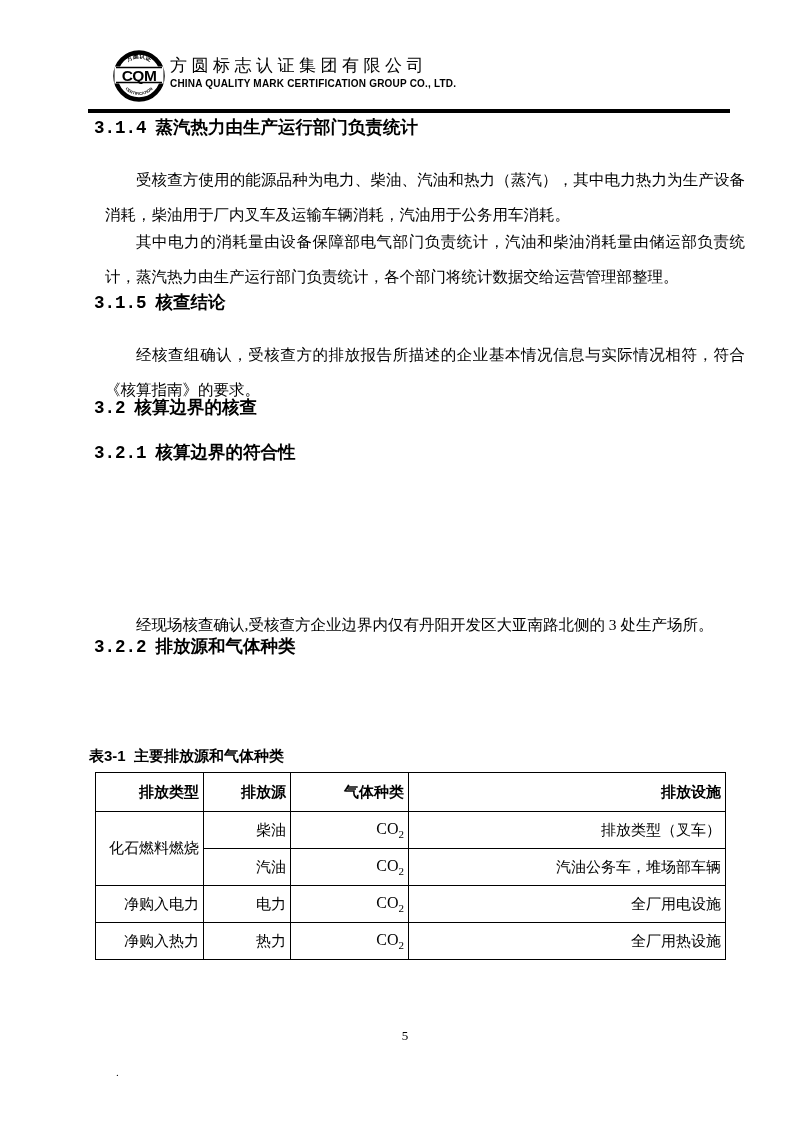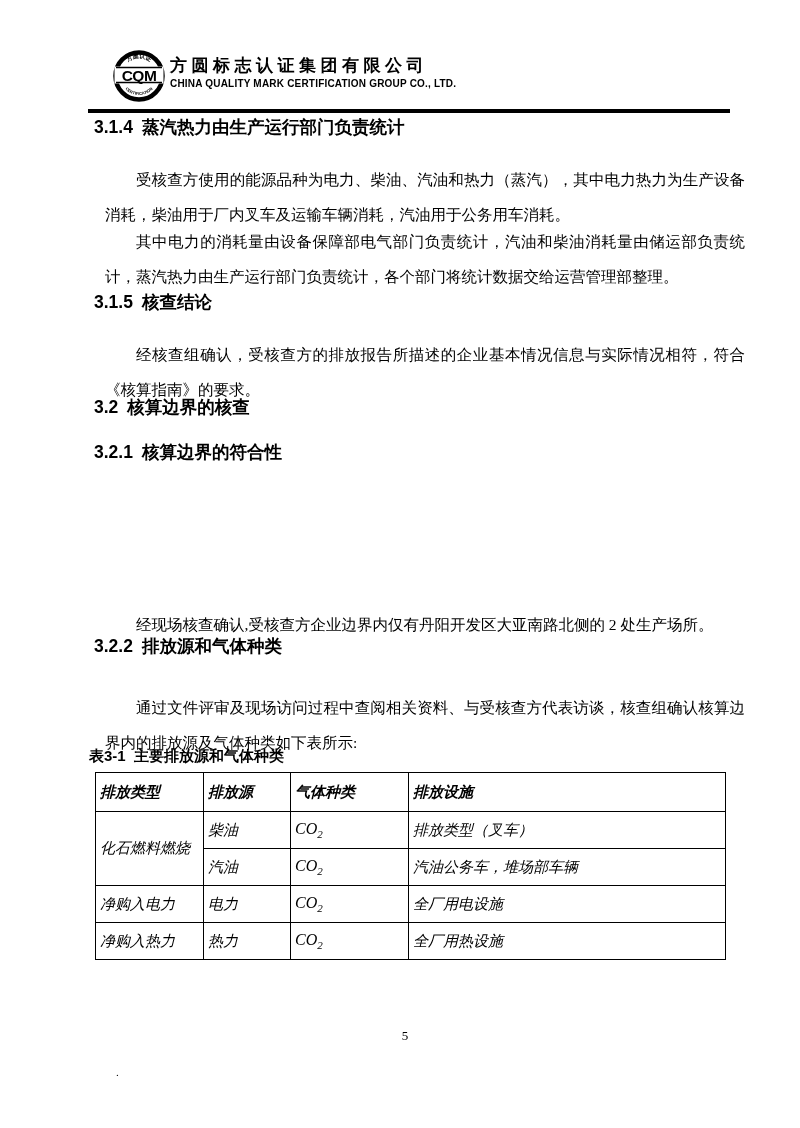--- a/index.html
+++ b/index.html
@@ -13,21 +13,21 @@
     color: #000;
     font-family: "Liberation Serif", "DejaVu Serif", serif;
     overflow: hidden;
   }
 
   
   .logo-svg { position: absolute; left: 113px; top: 50px; width: 52px; height: 52px; }
   .company-cn {
     position: absolute; left: 170px; top: 54px;
     font-family: "Liberation Sans", "DejaVu Sans", sans-serif;
-    font-weight: bold; font-size: 17px; letter-spacing: 4.5px;
+    font-weight: normal; font-size: 17px; letter-spacing: 4.5px;
     white-space: nowrap;
   }
   .company-en {
     position: absolute; left: 170px; top: 78px;
     font-family: "Liberation Sans", "DejaVu Sans", sans-serif;
     font-weight: bold; font-size: 10px; letter-spacing: 0.2px;
     white-space: nowrap;
   }
   .header-rule {
     position: absolute; left: 88px; top: 109px;
@@ -35,21 +35,21 @@
   }
 
   
   .heading {
     position: absolute; left: 94px;
     font-weight: bold; font-size: 17.5px; line-height: 26px;
     font-family: "Liberation Sans", "DejaVu Sans", sans-serif;
     white-space: nowrap;
   }
   .heading .hnum {
-    font-family: Liberation Sans, sans-serif;
+    font-family: Liberation Mono, monospace;
     margin-right: 9px;
   }
 
   
   .para {
     position: absolute; left: 89px; width: 640px;
     margin: 16px;
     font-size: 15.5px; line-height: 35px;
     text-align: justify;
     text-indent: 31px;
@@ -64,24 +64,23 @@
   }
   table.emission {
     position: absolute; left: 95px; top: 772px;
     width: 630px;
     border-collapse: collapse;
     font-size: 15px;
     table-layout: fixed;
   }
   table.emission th, table.emission td {
     border: 1.5px solid #000;
-    text-align: left; vertical-align: middle;
+    text-align: right; vertical-align: middle;
     padding: 0 4px;
     overflow: hidden;
-    font-style: italic;
   }
   table.emission th {
     font-family: "Liberation Sans", "DejaVu Sans", sans-serif;
     font-weight: bold; height: 38px;
   }
   table.emission td { height: 36px; }
   col.c1 { width: 108px; } col.c2 { width: 87px; }
   col.c3 { width: 118px; } col.c4 { width: 317px; }
   .gas { font-family: "Liberation Serif", "DejaVu Serif", serif; font-size: 16px; }
   .gas sub { font-size: 11px; }
@@ -133,26 +132,25 @@
   </div>
   <p class="para" style="top:321px">经核查组确认，受核查方的排放报告所描述的企业基本情况信息与实际情况相符，符合《核算指南》的要求。</p>
 
   <div class="heading" style="top:394px">
     <span class="hnum">3.2</span><span class="htitle">核算边界的核查</span>
   </div>
 
   <div class="heading" style="top:439px">
     <span class="hnum">3.2.1</span><span class="htitle">核算边界的符合性</span>
   </div>
-  <p class="para" style="top:591px">经现场核查确认,受核查方企业边界内仅有丹阳开发区大亚南路北侧的 2 处生产场所。</p>
+  <p class="para" style="top:591px">经现场核查确认,受核查方企业边界内仅有丹阳开发区大亚南路北侧的 3 处生产场所。</p>
 
   <div class="heading" style="top:633px">
     <span class="hnum">3.2.2</span><span class="htitle">排放源和气体种类</span>
   </div>
-  <p class="para" style="top:674px">通过文件评审及现场访问过程中查阅相关资料、与受核查方代表访谈，核查组确认核算边界内的排放源及气体种类如下表所示:</p>
 
   <div class="tbl-caption">表3-1  主要排放源和气体种类</div>
 
   <table class="emission">
     <colgroup>
         <col class="c1">
         <col class="c2">
         <col class="c3">
         <col class="c4">
       </colgroup>

